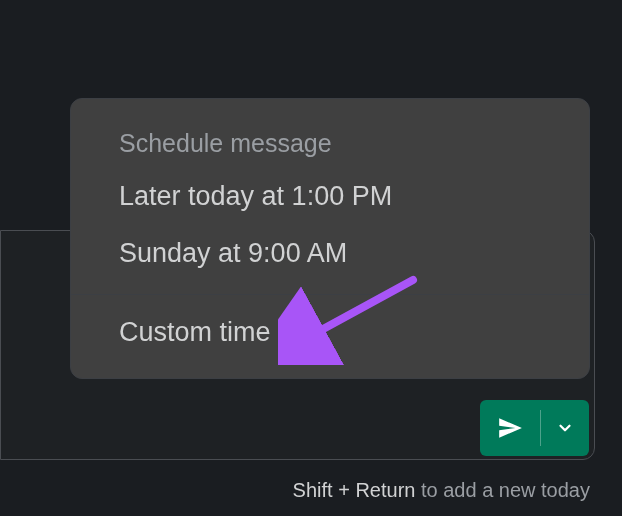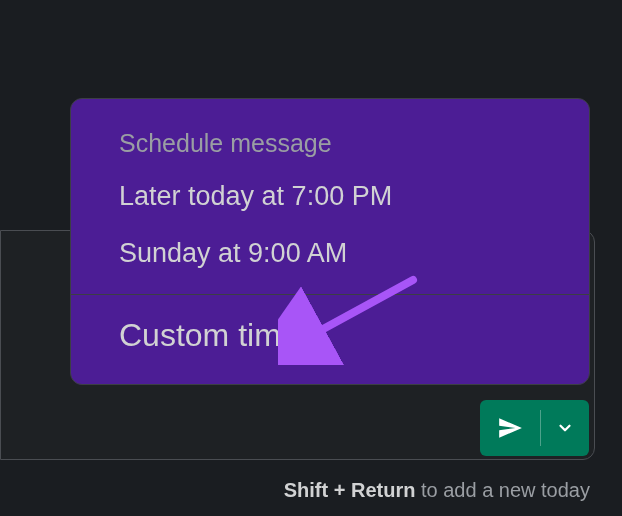--- a/index.html
+++ b/index.html
@@ -24,21 +24,21 @@
       border: 1px solid #4a4d52;
       border-top-right-radius: 12px;
       border-bottom-right-radius: 12px;
       background-color: #1e2124;
     }
     .popover {
       position: absolute;
       left: 70px;
       top: 98px;
       width: 520px;
-      background-color: #4c1d95;
+      background-color: #404040;
       border: 1px solid #3c3f44;
       border-radius: 12px;
       overflow: hidden;
     }
     .popover-header {
       padding: 30px 48px 10px 48px;
       color: #9a9ea3;
       font-size: 25px;
       font-weight: 400;
     }
@@ -50,21 +50,21 @@
       cursor: pointer;
     }
     .popover-divider {
       height: 1px;
       background-color: #3c3f44;
       margin-top: 12px;
     }
     .popover-custom {
       padding: 22px 48px 30px 48px;
       color: #d1d2d3;
-      font-size: 32px;
+      font-size: 27px;
       font-weight: 400;
       cursor: pointer;
     }
     .arrow-svg {
       position: absolute;
       left: 278px;
       top: 275px;
       pointer-events: none;
     }
     .send-button-group {
@@ -98,31 +98,31 @@
     }
     .hint-text {
       position: absolute;
       right: 32px;
       bottom: 14px;
       color: #9a9ea3;
       font-size: 20px;
     }
     .hint-bold {
       color: #d1d2d3;
-      font-weight: 700;
+      font-weight: 400;
     }
   </style>
 </head>
 <body>
 
 <div class="input-area"></div>
 
 <div class="popover">
   <div class="popover-header">Schedule message</div>
-  <div class="popover-option">Later today at 7:00 PM</div>
+  <div class="popover-option">Later today at 1:00 PM</div>
   <div class="popover-option">Sunday at 9:00 AM</div>
   <div class="popover-divider"></div>
   <div class="popover-custom">Custom time</div>
 </div>
 
 <svg class="arrow-svg" width="150" height="90">
   <defs>
     <marker id="arrowhead" markerWidth="12" markerHeight="12" refX="3" refY="6" orient="auto">
       <polygon points="0 0, 12 6, 0 12" fill="#a855f7"></polygon>
     </marker>

